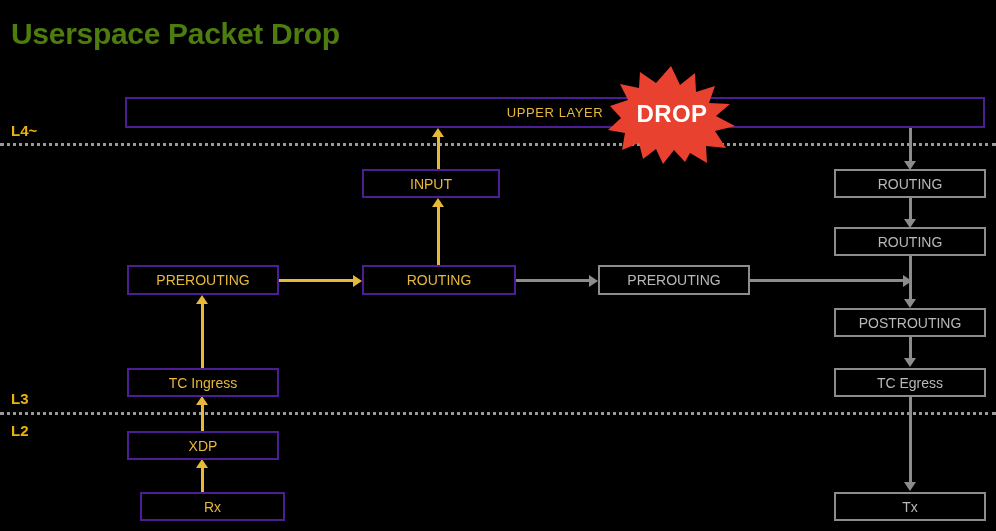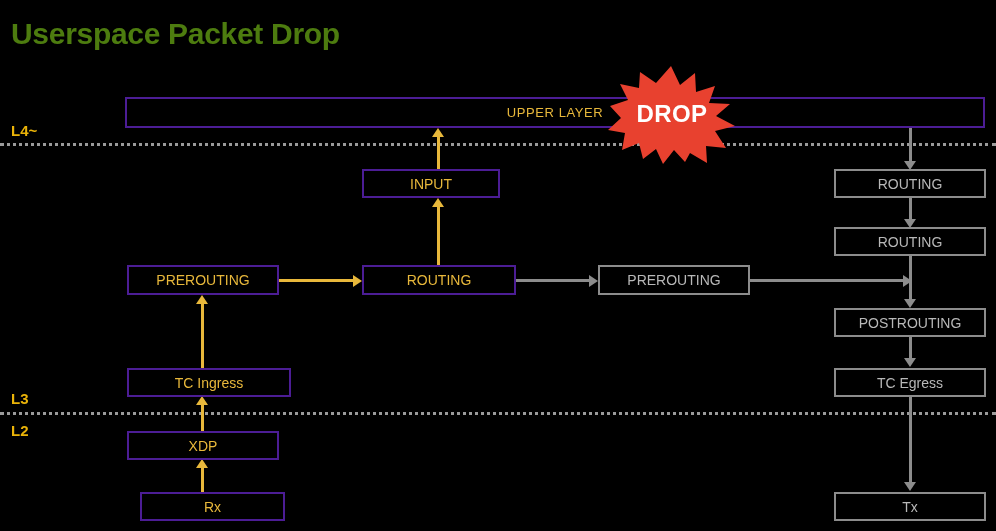--- a/index.html
+++ b/index.html
@@ -170,21 +170,21 @@
   <div class="arrow down-gray" style="left:904px; top:482px;"></div>
 
   <div class="node active upper" style="left:125px; top:97px; width:860px; height:31px;">UPPER LAYER</div>
 
   <div class="node active" style="left:362px; top:169px; width:138px; height:29px;">INPUT</div>
 
   <div class="node active" style="left:127px; top:265px; width:152px; height:30px;">PREROUTING</div>
 
   <div class="node active" style="left:362px; top:265px; width:154px; height:30px;">ROUTING</div>
 
-  <div class="node active" style="left:127px; top:368px; width:164px; height:29px;">TC Ingress</div>
+  <div class="node active" style="left:127px; top:368px; width:152px; height:29px;">TC Ingress</div>
 
   <div class="node active" style="left:127px; top:431px; width:152px; height:29px;">XDP</div>
 
   <div class="node active" style="left:140px; top:492px; width:145px; height:29px;">Rx</div>
 
   <div class="node inactive" style="left:598px; top:265px; width:152px; height:30px;">PREROUTING</div>
 
   <div class="node inactive" style="left:834px; top:169px; width:152px; height:29px;">ROUTING</div>
 
   <div class="node inactive" style="left:834px; top:227px; width:152px; height:29px;">ROUTING</div>

